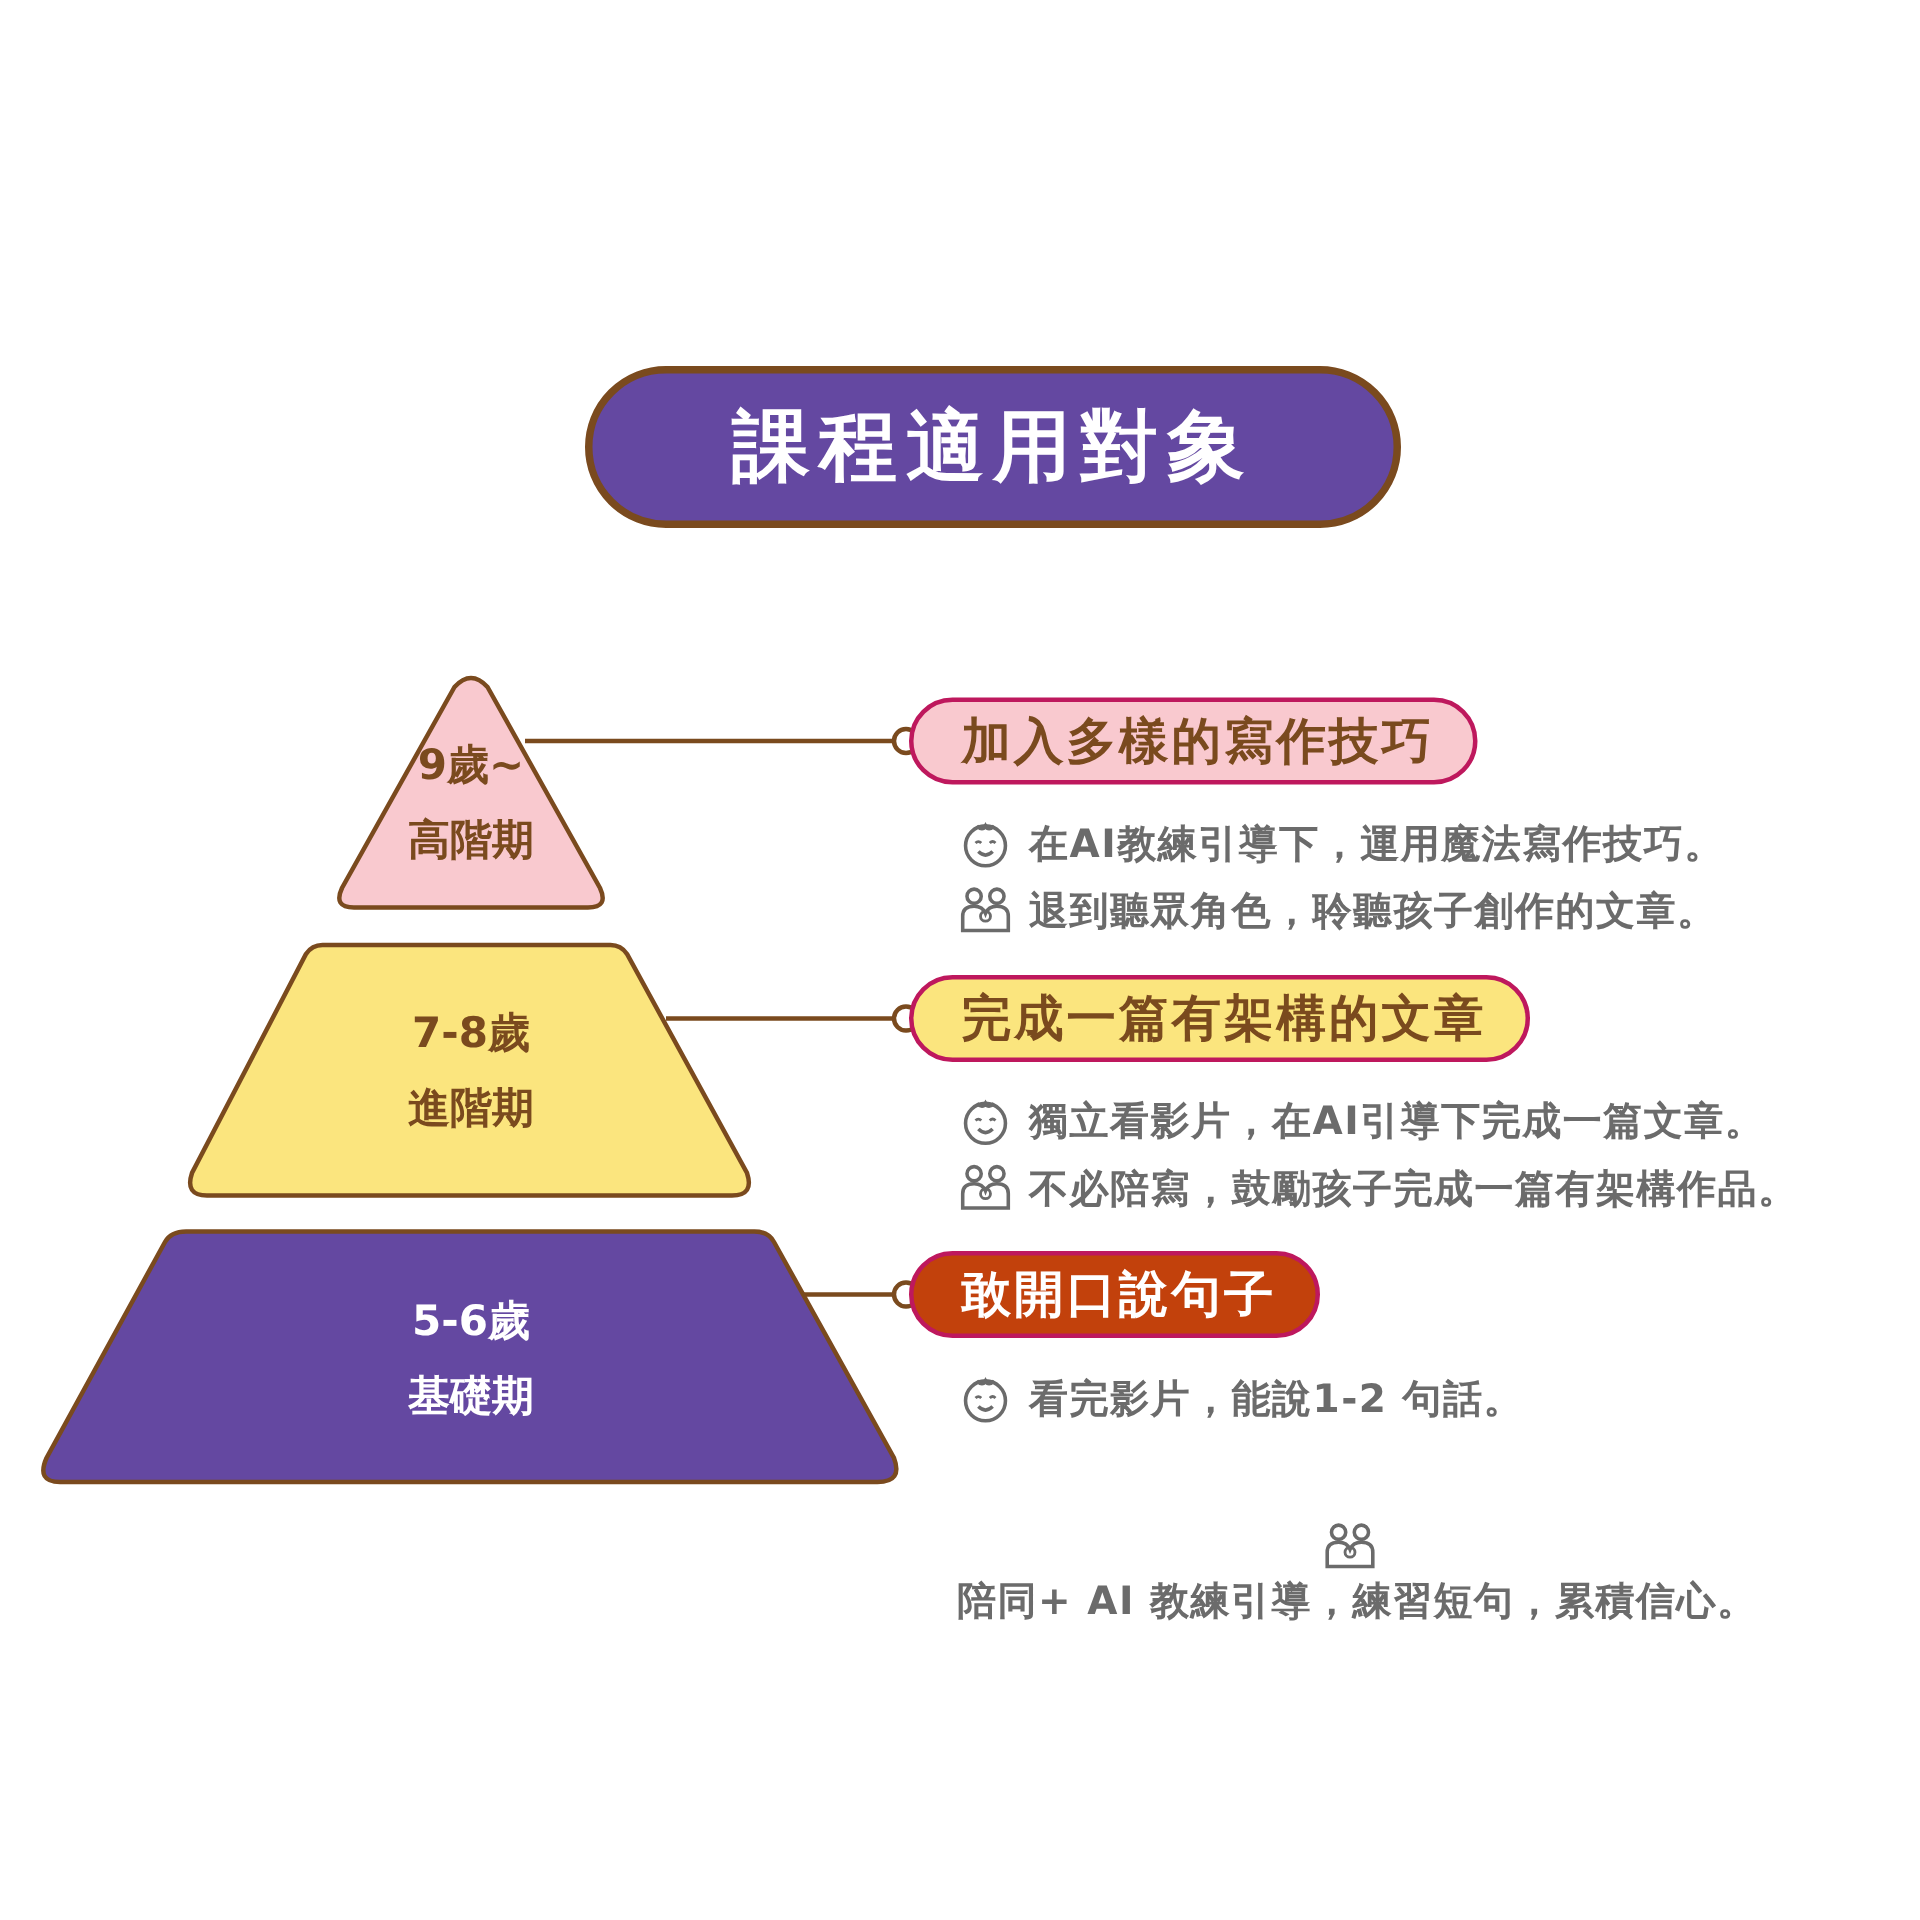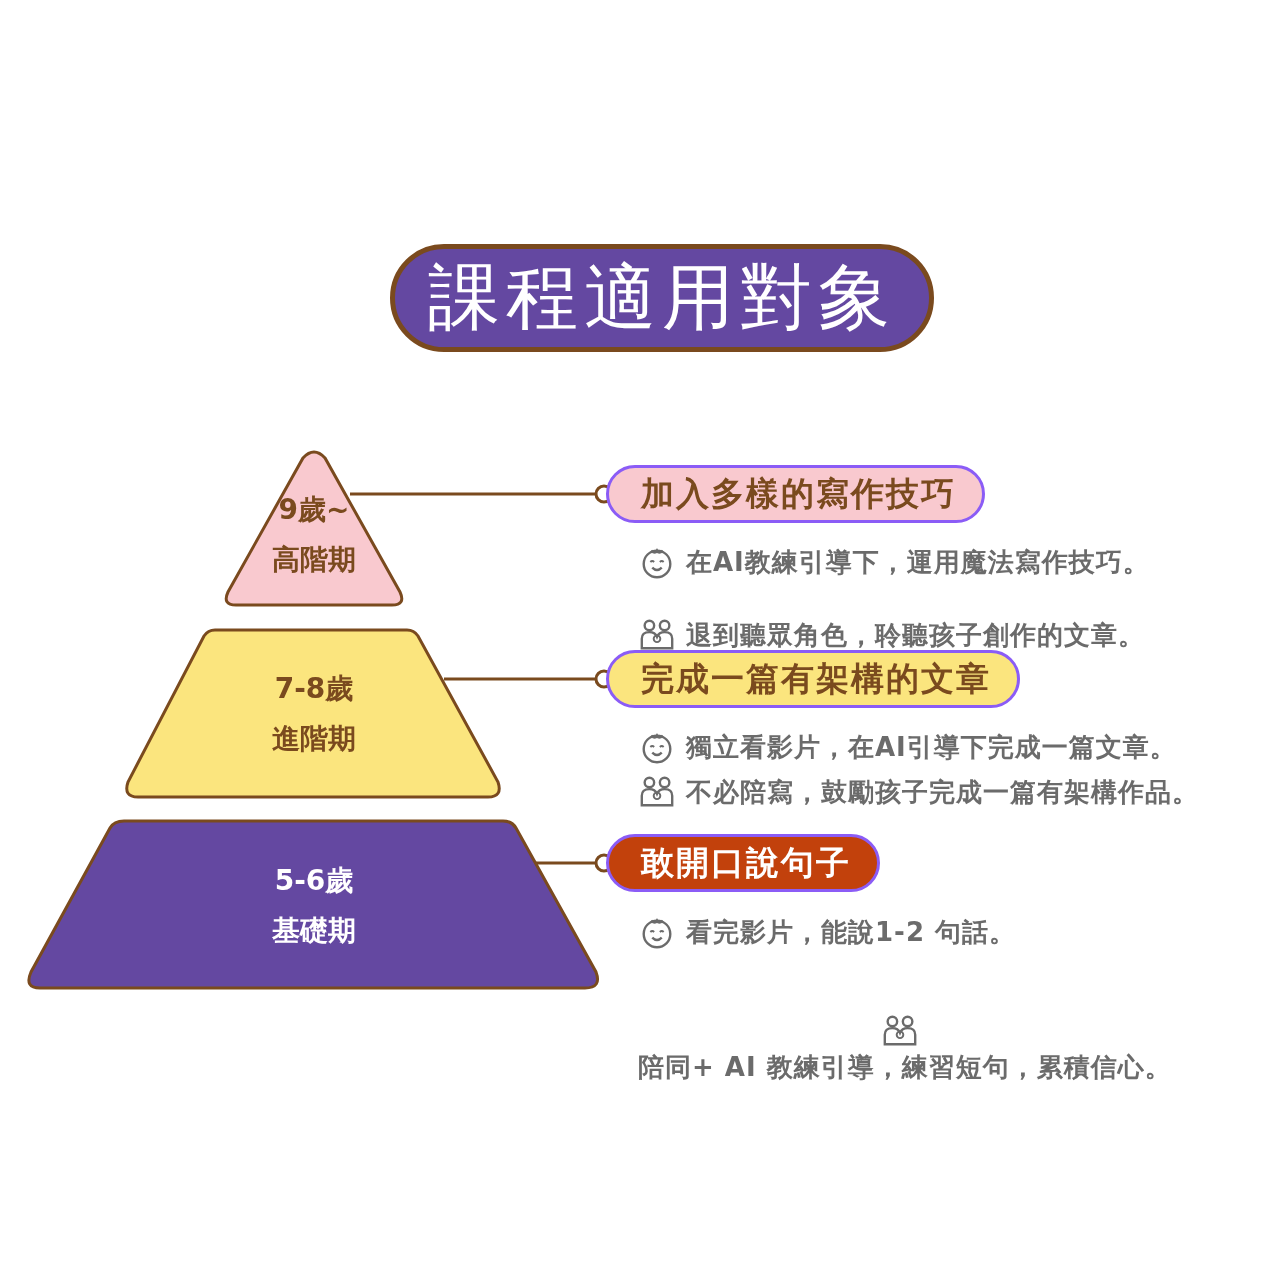--- a/index.html
+++ b/index.html
@@ -6,31 +6,31 @@
   body {
     width: 1280px; height: 1280px; background: #ffffff; position: relative; overflow: hidden;
     font-family: "DejaVu Sans", "Liberation Sans", sans-serif;
   }
   .title-pill {
     position: absolute; left: 390px; top: 244px; width: 544px; height: 108px;
     background: #6448a1; border: 5px solid #7a4a1e; border-radius: 60px; box-sizing: border-box;
     display: flex; align-items: center; justify-content: center;
   }
   .title-pill span {
-    color: #ffffff; font-size: 72px; font-weight: normal; letter-spacing: 6px;
+    color: #ffffff; font-size: 52px; font-weight: bold; letter-spacing: 6px;
   }
   svg.pyramid { position: absolute; left: 0; top: 0; }
   .tier-label {
     position: absolute; text-align: center; font-weight: bold; font-size: 28px; line-height: 50px;
     width: 200px;
   }
   .tier-label.brown { color: #7a4a1e; }
   .tier-label.white { color: #ffffff; }
   .tag {
-    position: absolute; height: 58px; border: 3px solid #8b5cf6; border-radius: 30px; box-sizing: border-box;
+    position: absolute; height: 58px; border: 3px solid #be185d; border-radius: 30px; box-sizing: border-box;
     display: flex; align-items: center; padding-left: 32px; padding-right: 26px;
     font-size: 33px; font-weight: bold; letter-spacing: 2px; white-space: nowrap;
   }
   .tag.pink { background: #f9c9cf; color: #7a4a1e; }
   .tag.yellow { background: #fbe57e; color: #7a4a1e; }
   .tag.purple { background: #c2410c; color: #ffffff; }
   .desc {
     position: absolute; left: 638px; font-size: 26px; color: #6b6b6b; font-weight: bold;
     display: flex; align-items: center; white-space: nowrap; height: 40px; letter-spacing: 1px;
   }
@@ -85,21 +85,21 @@
 
 <div class="desc" style="top:542px;">
   <svg class="icon" viewBox="0 0 40 40">
     <circle cx="20" cy="22" r="14" fill="none" stroke="#6b6b6b" stroke-width="2.5"></circle>
     <path d="M14 8 Q18 12 20 8 Q22 12 26 8" fill="none" stroke="#6b6b6b" stroke-width="2.5"></path>
     <path d="M13 20 Q15 18 17 20 M23 20 Q25 18 27 20" fill="none" stroke="#6b6b6b" stroke-width="2"></path>
     <path d="M15 26 Q20 31 25 26" fill="none" stroke="#6b6b6b" stroke-width="2.5"></path>
   </svg>
   <span>在AI教練引導下，運用魔法寫作技巧。</span>
 </div>
-<div class="desc" style="top:587px;margin-top:28px;">
+<div class="desc" style="top:587px;">
   <svg class="icon" viewBox="0 0 40 40">
     <circle cx="12" cy="10" r="5" fill="none" stroke="#6b6b6b" stroke-width="2.5"></circle>
     <circle cx="28" cy="10" r="5" fill="none" stroke="#6b6b6b" stroke-width="2.5"></circle>
     <path d="M4 34 L4 24 Q4 17 12 17 Q18 17 20 22 Q22 17 28 17 Q36 17 36 24 L36 34 Z" fill="none" stroke="#6b6b6b" stroke-width="2.5"></path>
     <circle cx="20" cy="24" r="3.5" fill="none" stroke="#6b6b6b" stroke-width="2"></circle>
   </svg>
   <span>退到聽眾角色，聆聽孩子創作的文章。</span>
 </div>
 <div class="desc" style="top:727px;">
   <svg class="icon" viewBox="0 0 40 40">

